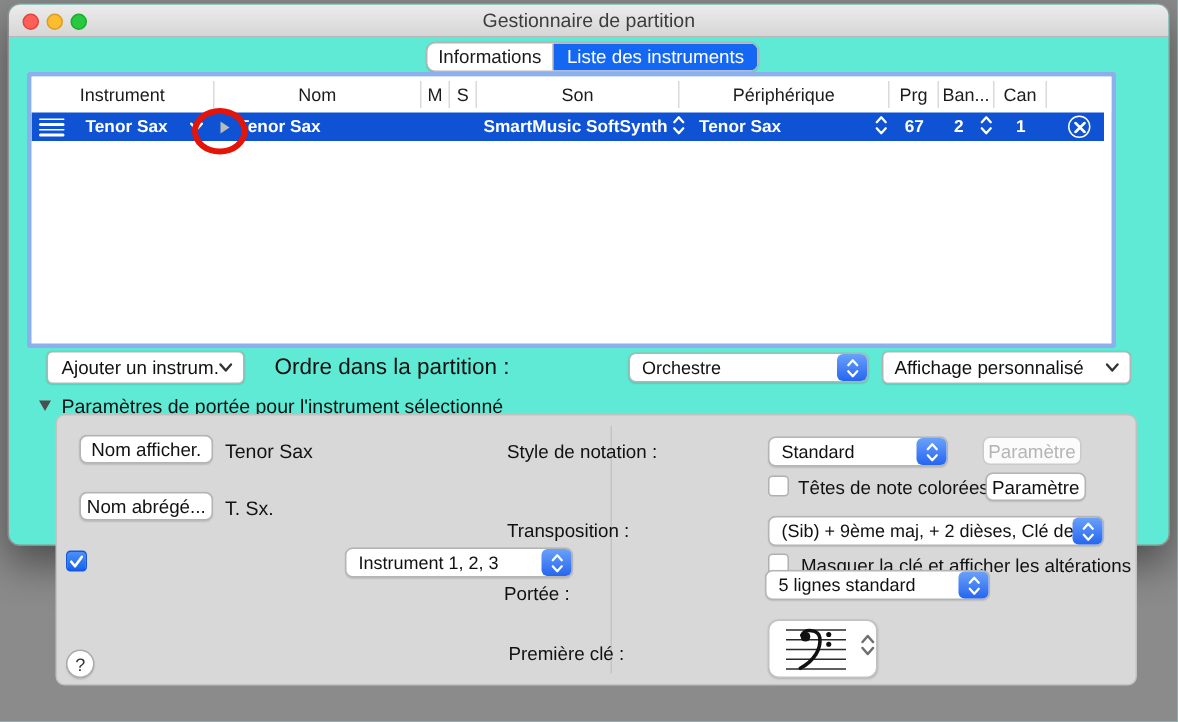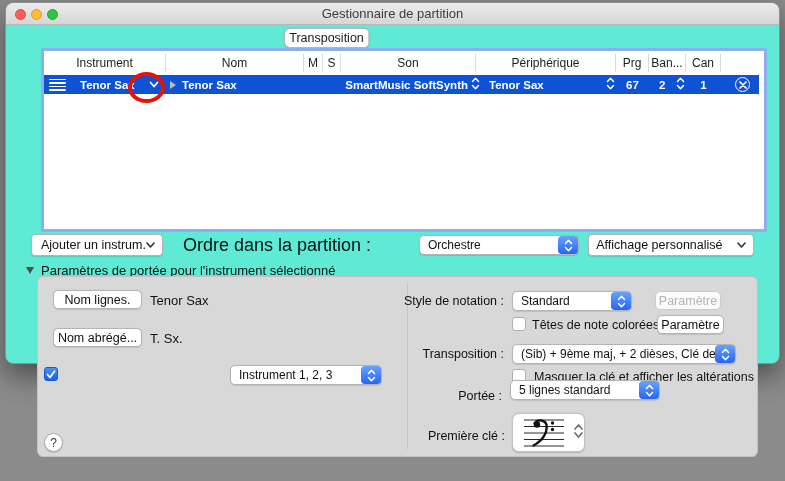--- a/index.html
+++ b/index.html
@@ -37,21 +37,21 @@
     background: #fff; box-shadow: 0 0.5px 1px rgba(0,0,0,.15);
   }
   .seg {
     font-size: 12.5px; line-height: 18px; padding: 0 14px; color: #1a1a1a;
     display: flex; align-items: center; white-space: nowrap;
   }
   .seg.first { width: 84px; justify-content: center; border-right: 1px solid #c9c9c9; }
   .seg.active { width: 136px; justify-content: center; background: #1467f2; color: #fff; }
   
   .listbox {
-    position: absolute; left: 35px; top: 45px; width: 726px; height: 184px;
+    position: absolute; left: 12px; top: 45px; width: 726px; height: 184px;
     background: #fff; border: 3px solid #8cb0ed; border-radius: 2px; overflow: hidden;
   }
   .thead { display: flex; height: 24px; align-items: stretch; background: #fff; }
   .hcell {
     font-size: 12px; color: #1c1c1c; display: flex; align-items: center;
     justify-content: center; border-right: 1px solid #dadada; height: 18px; margin-top: 3px;
     white-space: nowrap; overflow: hidden;
   }
   .hcell.last { border-right: none; }
   .c0 { flex: 0 0 27px; } .c01 { flex: 0 0 122px; }
@@ -86,21 +86,21 @@
   
   .ctlrow { position: absolute; left: 0; top: 231px; right: 0; height: 22px; }
   .dropdown {
     position: absolute; height: 22px; background: #fff; border: 1px solid #b4b4b4;
     border-radius: 4px; display: flex; align-items: center; font-size: 12.5px;
     color: #111; box-shadow: 0 0.5px 1px rgba(0,0,0,.12); white-space: nowrap;
   }
   .dropdown .lbl { padding-left: 9px; overflow: hidden; }
   .dropdown .dchev { margin-left: auto; padding-right: 7px; display: flex; }
   .dropdown.centered .lbl { margin: 0 auto; padding-left: 0; }
-  .label { position: absolute; font-size: 18px; color: #111; line-height: 22px; white-space: nowrap; }
+  .label { position: absolute; font-size: 15px; color: #111; line-height: 22px; white-space: nowrap; }
   .popup {
     position: absolute; height: 20px; background: #fff; border: 1px solid #b4b4b4;
     border-radius: 5px; font-size: 12px; color: #111; display: flex; align-items: center;
     box-shadow: 0 0.5px 1px rgba(0,0,0,.12); white-space: nowrap;
   }
   .popup .ptext { padding-left: 8px; padding-right: 22px; overflow: hidden; }
   .pcap {
     position: absolute; right: 0; top: 0; bottom: 0; width: 20px;
     background: linear-gradient(#6aa1fb,#2566f0); border-radius: 4px;
     display: flex; align-items: center; justify-content: center;
@@ -116,21 +116,21 @@
   }
   .vdivider { position: absolute; left: 369px; top: 7px; bottom: 7px; width: 1px; background: #c4c4c4; }
   .btn {
     position: absolute; height: 19px; background: #fff; border: 1px solid #b4b4b4;
     border-radius: 5px; font-size: 12.5px; color: #111; display: flex;
     align-items: center; justify-content: center; box-shadow: 0 0.5px 1px rgba(0,0,0,.12);
     white-space: nowrap;
   }
   .btn.disabled { color: #b5b5b5; border-color: #cacaca; box-shadow: none; background: #fbfbfb; }
   .gtext { position: absolute; font-size: 13px; color: #111; white-space: nowrap; }
-  .glabel { position: absolute; font-size: 12.5px; color: #111; white-space: nowrap; text-align: right; }
+  .glabel { position: absolute; font-size: 12.5px; color: #111; white-space: nowrap; }
   .checkbox {
     position: absolute; width: 14px; height: 14px; border-radius: 3px;
     background: #fff; border: 1px solid #b0b0b0; display: flex; align-items: center; justify-content: center;
   }
   .checkbox.checked { background: linear-gradient(#4d90fa,#1660ee); border-color: #1457d8; }
   .cblabel { position: absolute; font-size: 12.5px; color: #111; white-space: nowrap; }
   .clefctl {
     position: absolute; left: 474px; top: 136px; width: 73px; height: 39px;
     background: #fff; border: 1px solid #c2c2c2; border-radius: 7px;
     display: flex; align-items: center; box-shadow: 0 0.5px 1.5px rgba(0,0,0,.18);
@@ -148,21 +148,22 @@
 <div class="window">
 
   <div class="titlebar">
     <span class="tl red"></span>
     <span class="tl yellow"></span>
     <span class="tl green"></span>
     <div class="title">Gestionnaire de partition</div>
   </div>
 
   <div class="segmented">
-    <div class="seg first">Transposition</div>
+    <div class="seg first">Informations</div>
+    <div class="seg active">Liste des instruments</div>
   </div>
 
   <div class="listbox">
     <div class="thead">
       <div class="hcell c01">Instrument</div>
       <div class="hcell c2">Nom</div>
       <div class="hcell c3">M</div>
       <div class="hcell c4">S</div>
       <div class="hcell c6">Son</div>
       <div class="hcell c5">Périphérique</div>
@@ -270,21 +271,21 @@
   </div>
 
   <div class="disclosure">
     <span class="tri-down"></span>
     <span class="disc-label">Paramètres de portée pour l'instrument sélectionné</span>
   </div>
 
   <div class="groupbox">
     <div class="vdivider"></div>
 
-    <div class="btn" style="left:15px; top:13px; width:89px;">Nom lignes.</div>
+    <div class="btn" style="left:15px; top:13px; width:89px;">Nom afficher.</div>
     <div class="gtext" style="left:112px; top:16px;">Tenor Sax</div>
 
     <div class="btn" style="left:15px; top:51px; width:89px;">Nom abrégé...</div>
     <div class="gtext" style="left:112px; top:54px;">T. Sx.</div>
 
     <div class="checkbox checked" style="left:6px; top:90px;">
       <svg width="10" height="9" viewBox="0 0 10 9">
           <path d="M1.5 4.5l2.5 3 4.5-6.2" stroke="#fff" stroke-width="1.8" fill="none" stroke-linecap="round" stroke-linejoin="round"></path>
         </svg>
     </div>

